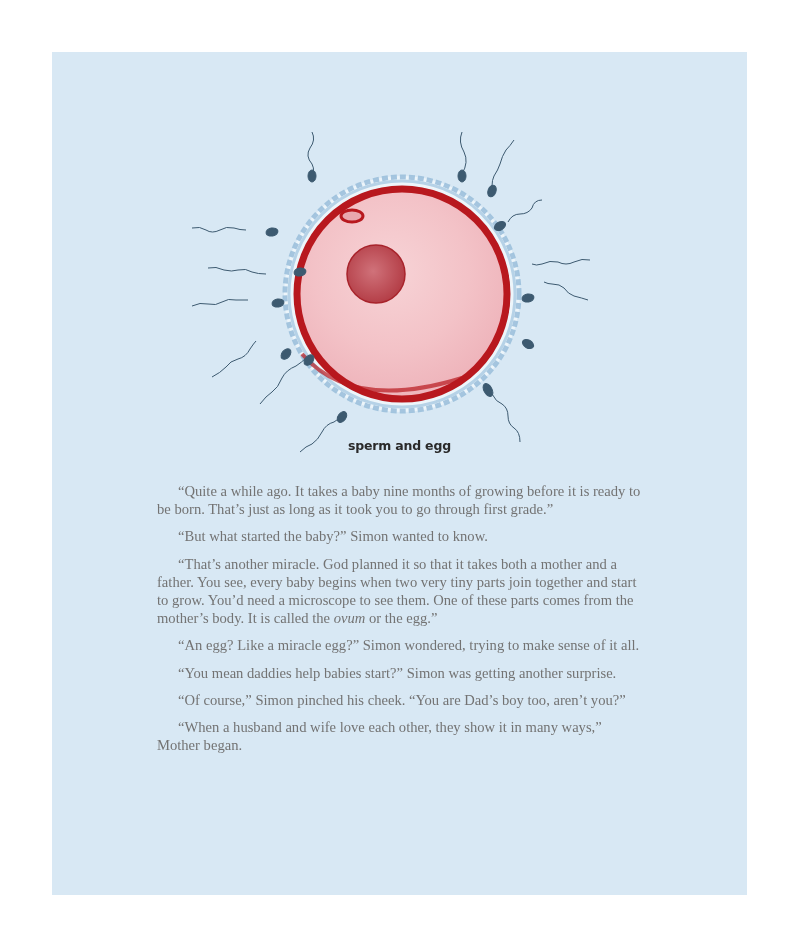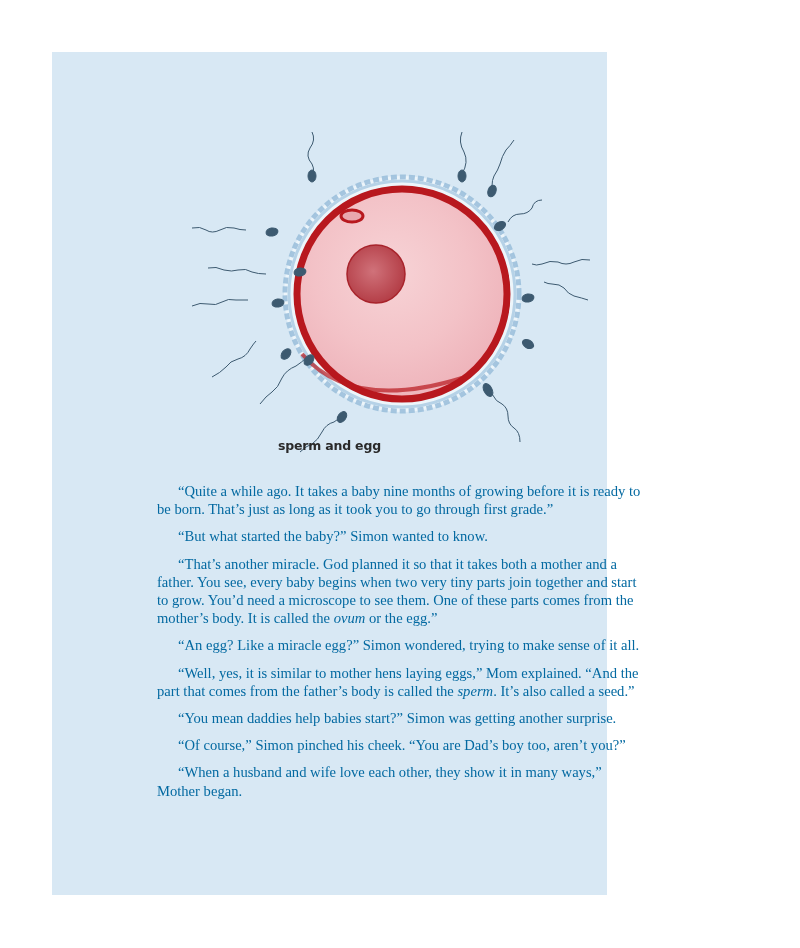--- a/index.html
+++ b/index.html
@@ -1,32 +1,32 @@
 <!DOCTYPE html>
 <html><head>
   <meta charset="utf-8">
   <style>
     html, body { margin: 0; padding: 0; background: #ffffff; }
     body { width: 800px; height: 948px; position: relative; overflow: hidden; }
     .page {
-      position: absolute; left: 52px; top: 52px; width: 555px; height: 843px;
+      position: absolute; left: 52px; top: 52px; width: 695px; height: 843px;
       background: #d8e8f4;
     }
     .illustration {
       position: absolute; left: 130px; top: 70px; width: 440px; height: 360px;
     }
     .caption {
       position: absolute; left: 0; width: 100%; top: 386px; text-align: center;
       font-family: "DejaVu Sans", sans-serif; font-weight: bold; font-size: 12.5px;
       color: #2a2a2a; letter-spacing: -0.2px;
     }
     .text {
       position: absolute; left: 105px; top: 430px; width: 487px;
       font-family: "Liberation Serif", serif; font-size: 14.6px; line-height: 18.2px;
-      color: #0369a1;
+      color: #737373;
     }
     .text p { margin: 0 0 9px 0; text-indent: 21px; text-align: left; }
     .text p em { font-style: italic; }
   </style>
 </head>
 <body>
 
 <div class="page">
 
   <svg class="illustration" viewBox="0 0 440 360" xmlns="http://www.w3.org/2000/svg">
@@ -118,18 +118,17 @@
     </g>
   </svg>
 
   <div class="caption">sperm and egg</div>
 
   <div class="text">
     <p><span>“Quite a while ago. It takes a baby nine months of growing before it is ready to be born. That’s just as long as it took you to go through first grade.”</span></p>
     <p><span>“But what started the baby?” Simon wanted to know.</span></p>
     <p><span>“That’s another miracle. God planned it so that it takes both a mother and a father. You see, every baby begins when two very tiny parts join together and start to grow. You’d need a microscope to see them. One of these parts comes from the mother’s body. It is called the </span><em>ovum</em><span> or the egg.”</span></p>
     <p><span>“An egg? Like a miracle egg?” Simon wondered, trying to make sense of it all.</span></p>
-    <p><span>“Well, yes, it is similar to mother hens laying eggs,” Mom explained. “And the part that comes from the father’s body is called the </span><em>sperm</em><span>. It’s also called a seed.”</span></p>
     <p><span>“You mean daddies help babies start?” Simon was getting another surprise.</span></p>
     <p><span>“Of course,” Simon pinched his cheek. “You are Dad’s boy too, aren’t you?”</span></p>
     <p><span>“When a husband and wife love each other, they show it in many ways,” Mother began.</span></p>
   </div>
 </div>
 
 </body></html>

